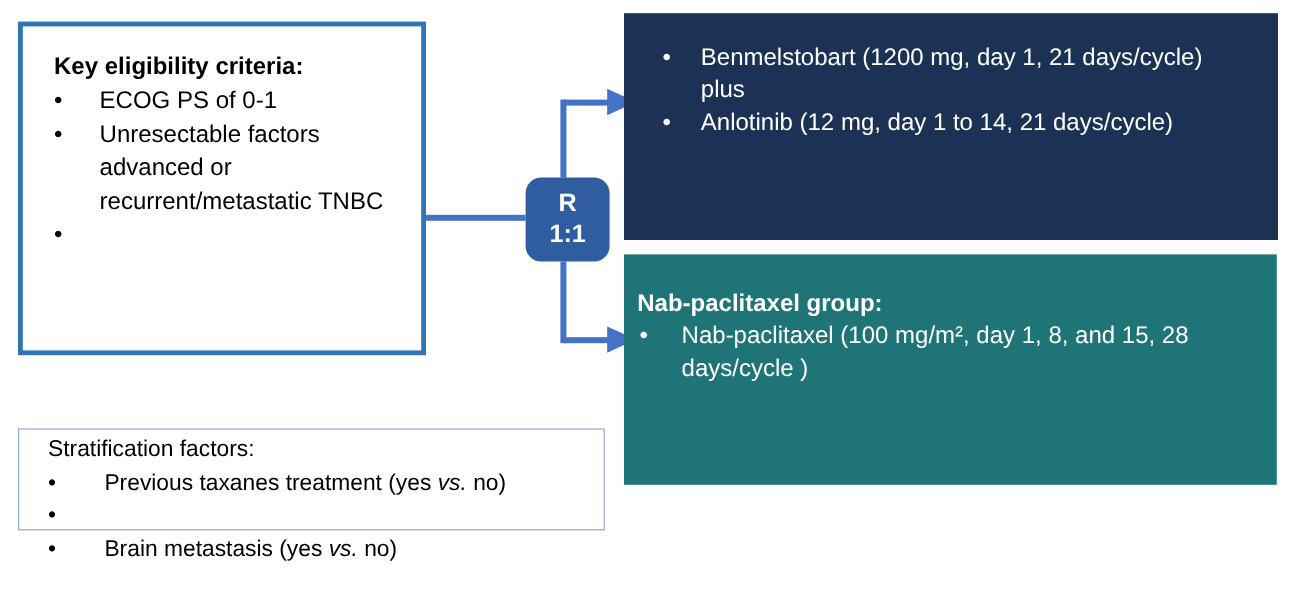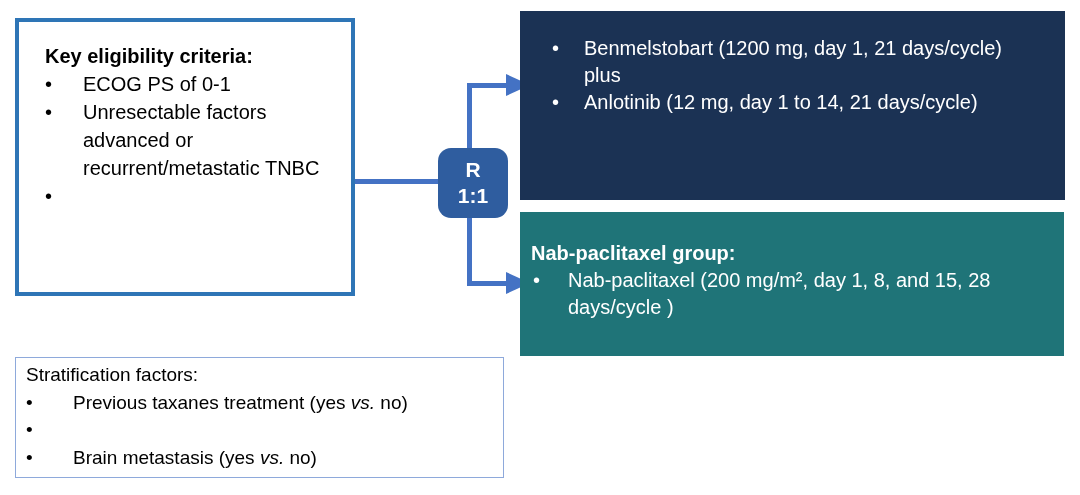--- a/index.html
+++ b/index.html
@@ -24,43 +24,43 @@
     border: 4px solid #2E75B6;
     padding: 20px 12px 0 26px;
     color: #000000;
     font-size: 20px;
     line-height: 28px;
   }
   .eligibility .box-title { font-weight: bold; }
 
   
   .strat {
-    left: 15px; top: 357px; width: 489px; height: 121px;
+    left: 15px; top: 357px; width: 489px; height: 85px;
     background: #ffffff;
     border: 1.5px solid #8EA9DB;
-    padding: 3px 8px 0 10px;
+    padding: 3px 8px 0 24px;
     color: #000000;
     font-size: 19px;
     line-height: 27.5px;
   }
   .strat .marker { width: 47px; }
   .italic { font-style: italic; }
 
   
   .navy {
     left: 520px; top: 11px; width: 545px; height: 189px;
     background: #1B3254;
     color: #ffffff;
     padding: 24px 34px 0 26px;
     font-size: 20px;
     line-height: 27px;
   }
   
   .teal {
-    left: 520px; top: 212px; width: 544px; height: 144px;
+    left: 520px; top: 212px; width: 544px; height: 192px;
     background: #1F7478;
     color: #ffffff;
     padding: 28px 34px 0 11px;
     font-size: 20px;
     line-height: 27px;
   }
   .navy .box-title, .teal .box-title { font-weight: bold; }
   .navy .list { margin-left: 6px; }
   .navy .marker { width: 32px; }
   .teal .list { margin-left: 2px; }
@@ -152,21 +152,21 @@
         <span class="li-text">Anlotinib (12 mg, day 1 to 14, 21 days/cycle)</span>
       </div>
     </div>
   </div>
 
   <div class="box teal">
     <div class="box-title">Nab-paclitaxel group:</div>
     <div class="list">
       <div class="li">
         <span class="marker">•</span>
-        <span class="li-text">Nab-paclitaxel (200 mg/m², day 1, 8, and 15, 28 days/cycle )</span>
+        <span class="li-text">Nab-paclitaxel (100 mg/m², day 1, 8, and 15, 28 days/cycle )</span>
       </div>
     </div>
   </div>
 
   <div class="box strat">
     <div class="box-title">Stratification factors:</div>
     <div class="list">
       <div class="li">
         <span class="marker">•</span>
         <span class="li-text"><span>Previous taxanes treatment (yes </span><span class="italic">vs.</span><span> no)</span></span>

